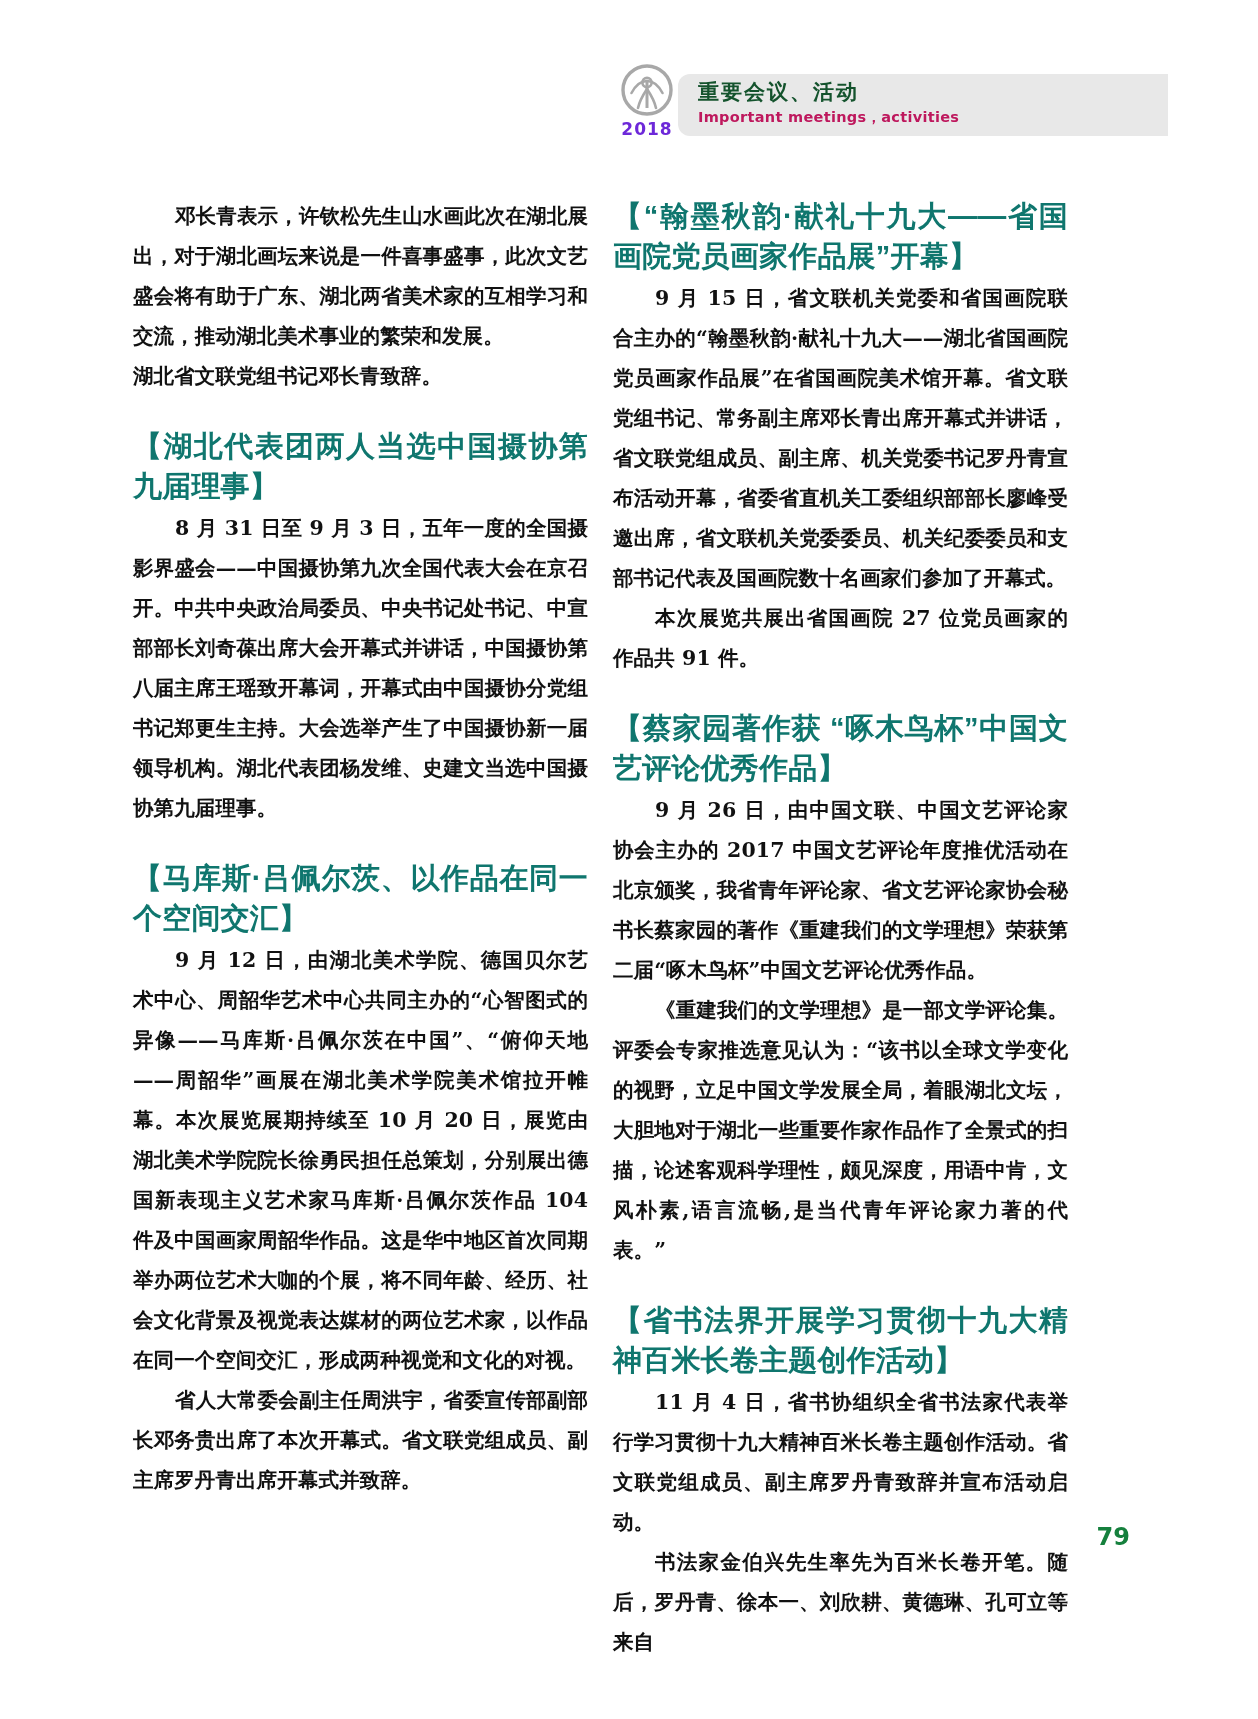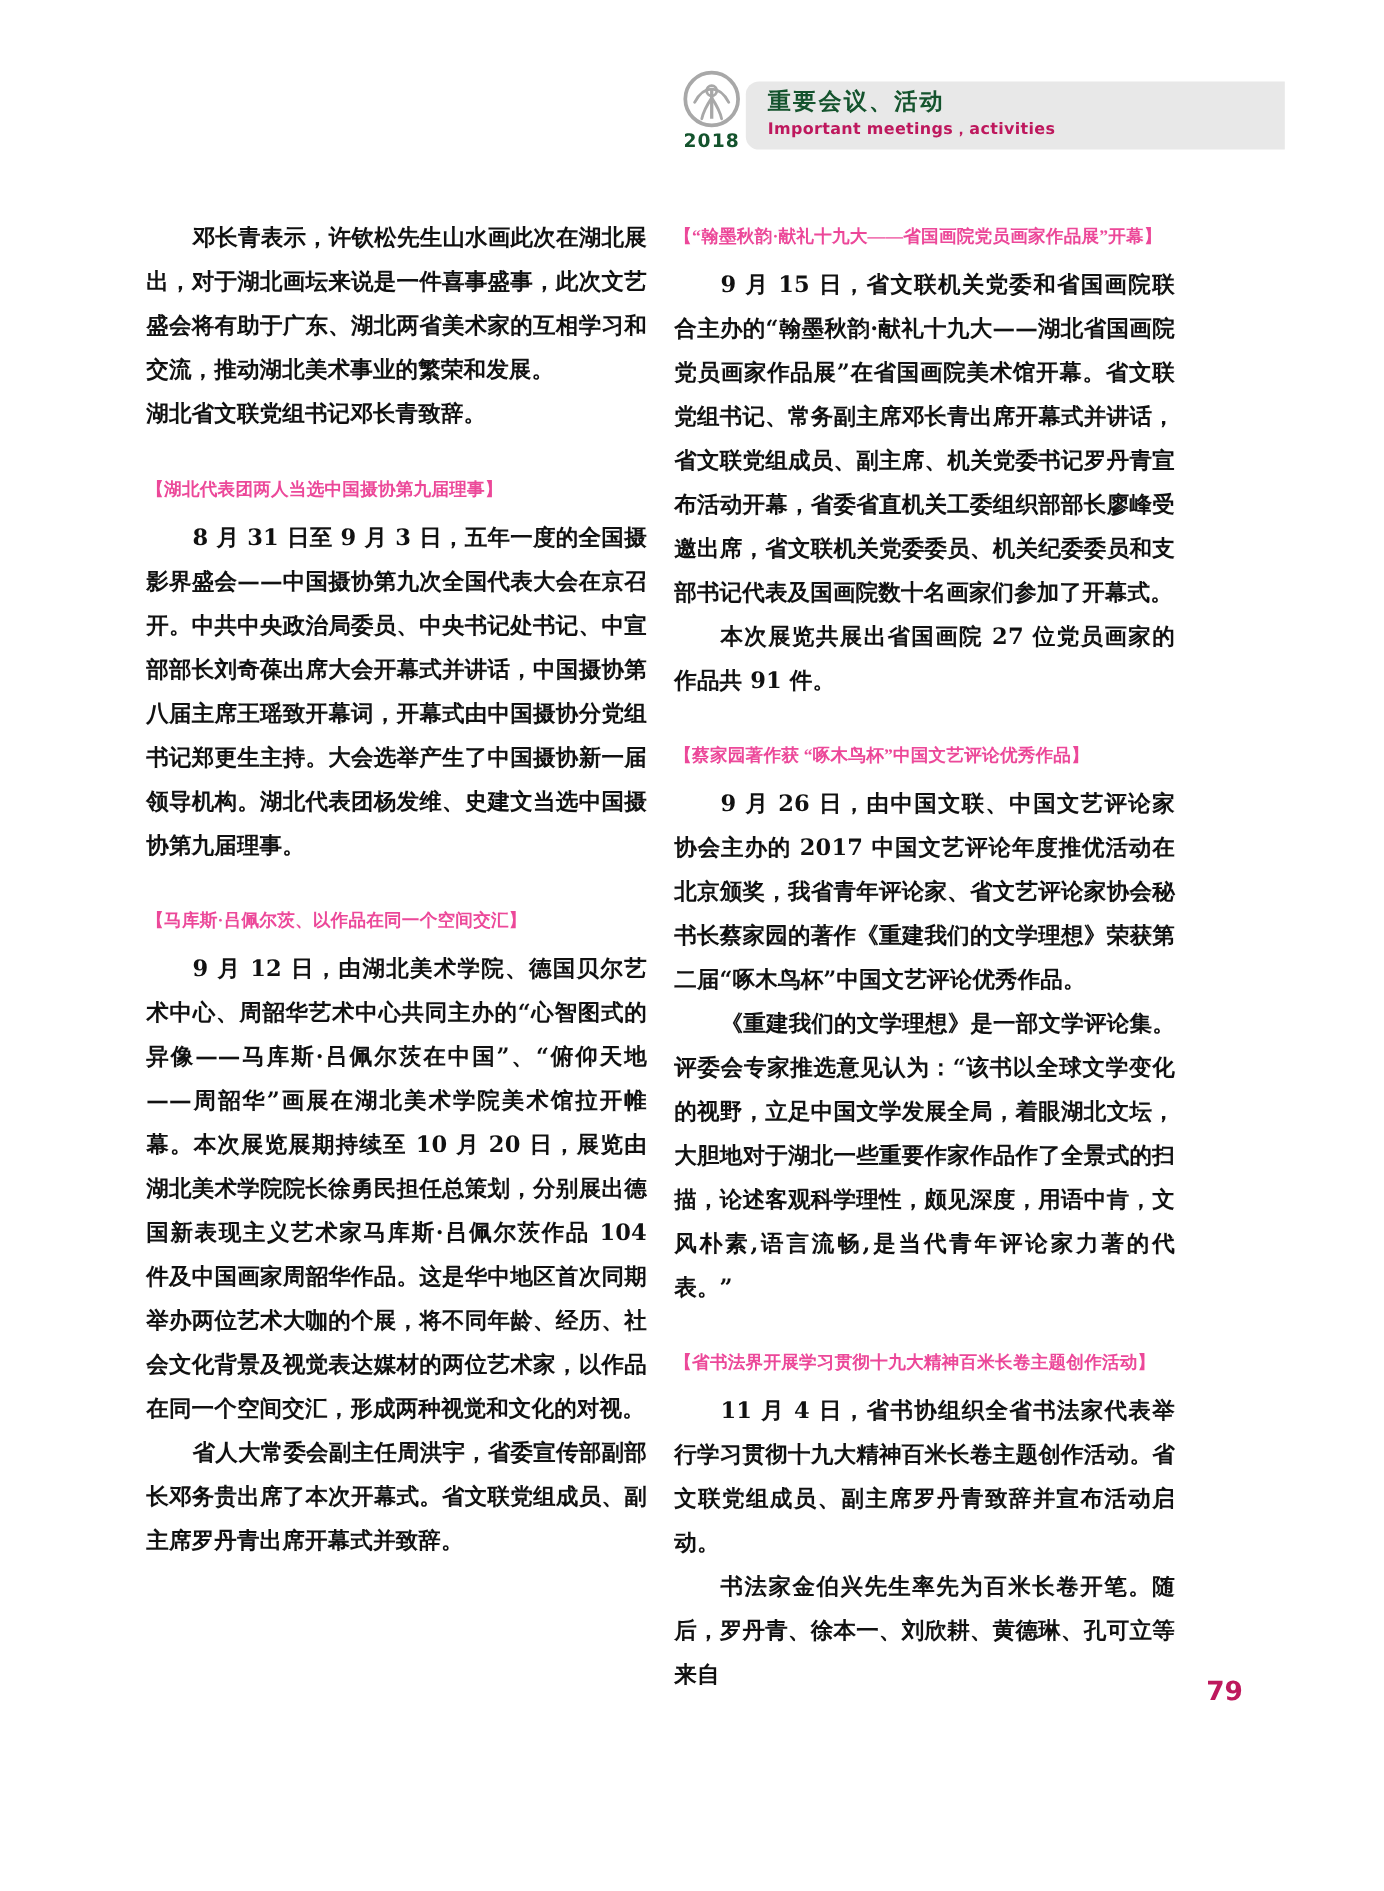--- a/index.html
+++ b/index.html
@@ -38,21 +38,21 @@
     width: 56px;
     height: 56px;
     position: relative;
   }
   .logo-mark svg { display: block; }
   .logo-year {
     font-family: "DejaVu Sans", sans-serif;
     font-weight: bold;
     font-size: 17px;
     letter-spacing: 1px;
-    color: #14532d;
+    color: #6d28d9;
     margin-top: 1px;
   }
   .header-plate {
     position: absolute;
     left: 68px;
     top: 12px;
     width: 490px;
     height: 62px;
     background: #e8e8e8;
     border-radius: 12px 0 0 12px;
@@ -85,25 +85,25 @@
   .column {
     position: absolute;
     top: 196px;
     width: 455px;
   }
   .column-left  { left: 133px; }
   .column-right { left: 613px; }
 
   
   .section-heading {
-    font-family: Liberation Serif, serif;
+    font-family: Liberation Sans, sans-serif;
     font-weight: bold;
-    font-size: 16px;
+    font-size: 29px;
     line-height: 40px;
-    color: #ec4899;
+    color: #0f766e;
     letter-spacing: 0.2px;
     margin: 30px 0 2px 0;
     text-align: justify;
     text-justify: inter-character;
   }
   .section-heading:first-child { margin-top: 0; }
 
   .body-para {
     font-family: "DejaVu Serif", "Liberation Serif", serif;
     font-weight: bold;
@@ -119,21 +119,21 @@
   .body-para.no-indent { text-indent: 0; }
 
   
   .page-number {
     position: absolute;
     right: 128px;
     bottom: 168px;
     font-family: "DejaVu Sans", "Liberation Sans", sans-serif;
     font-weight: bold;
     font-size: 24px;
-    color: #be185d;
+    color: #15803d;
   }
 </style>
 </head>
 <body>
 
 <div class="page-header">
   <div class="header-plate"></div>
 
   <div class="header-logo">
     <span class="logo-mark">

